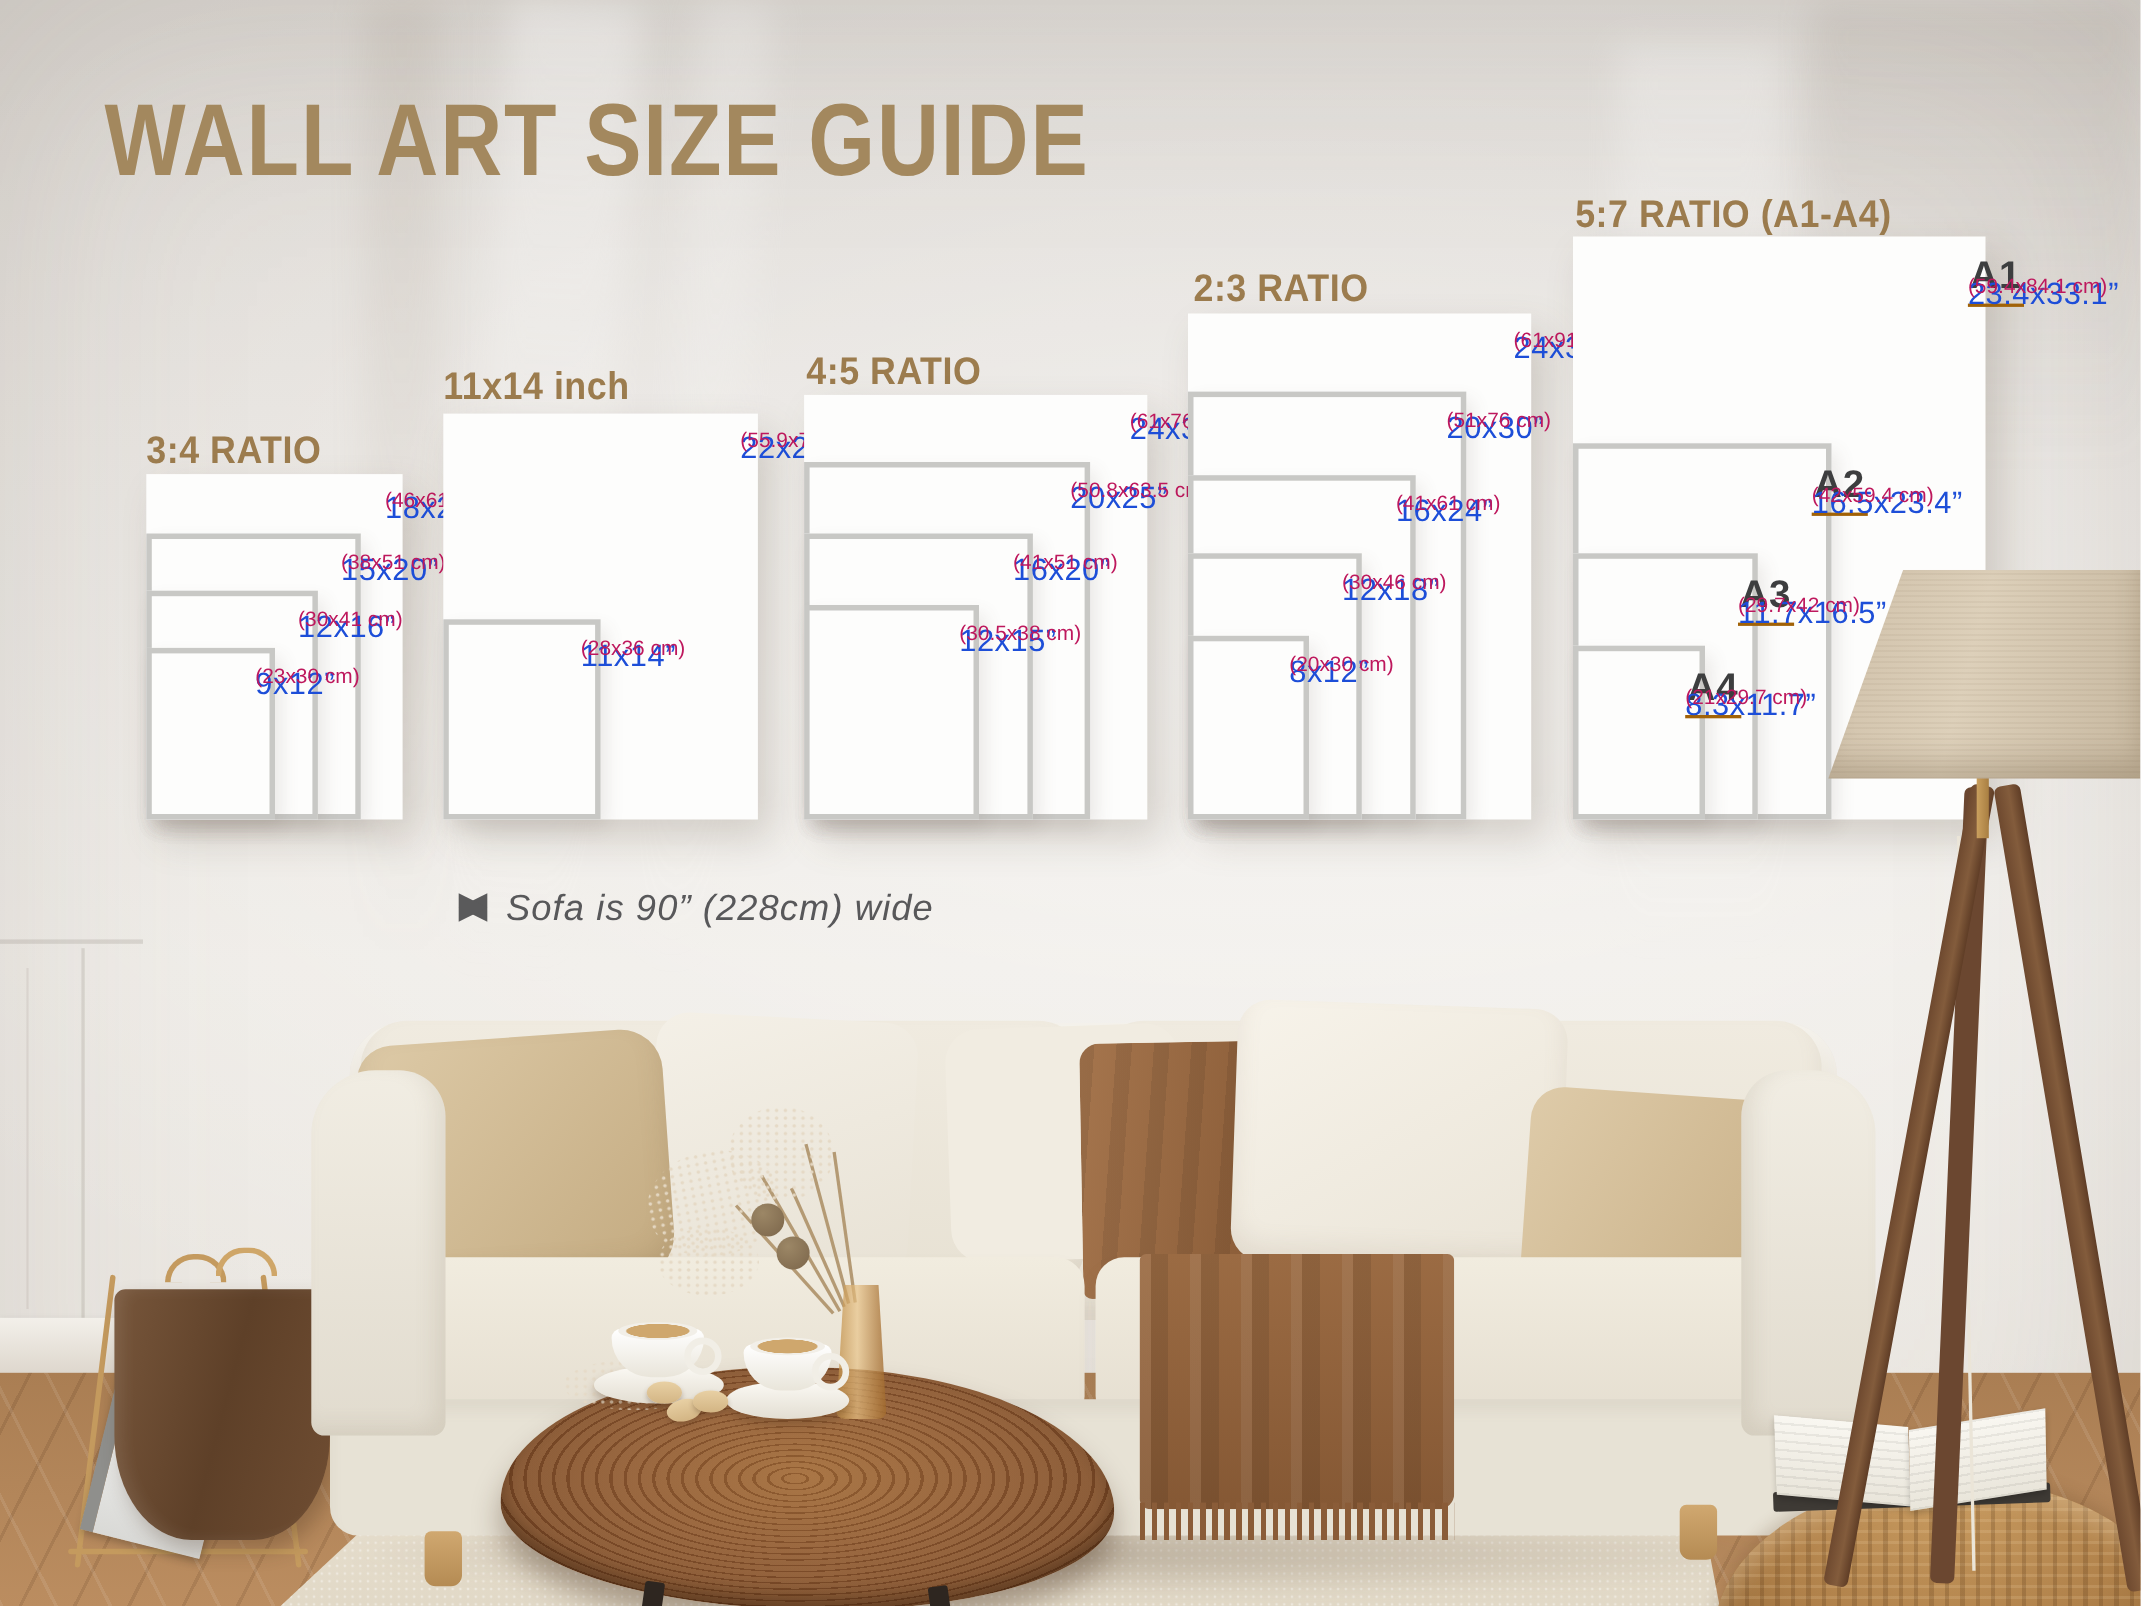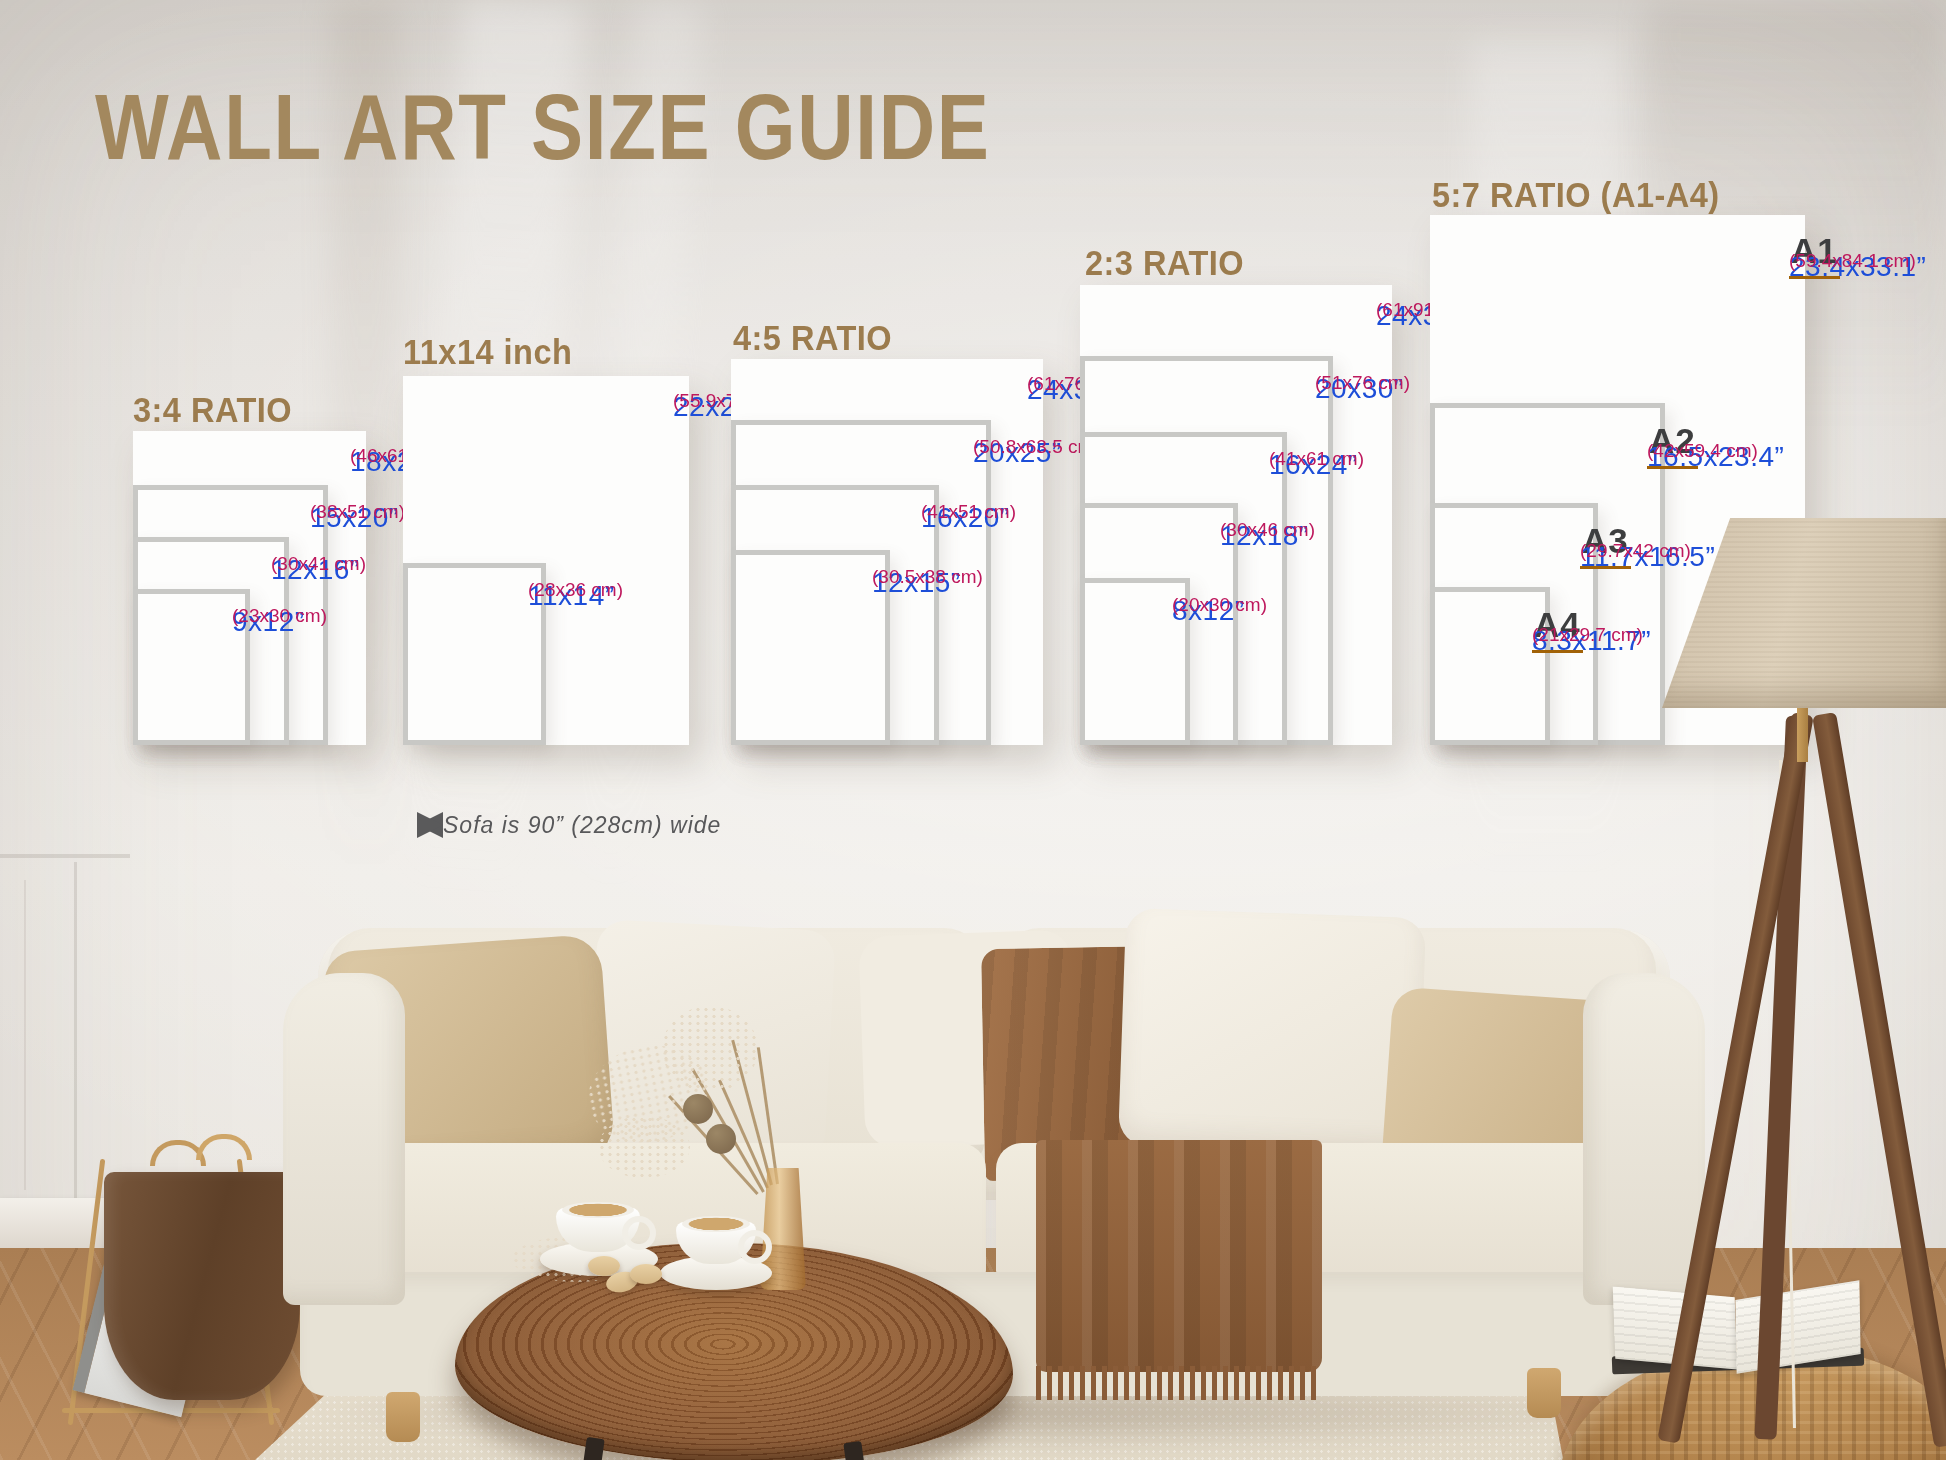--- a/index.html
+++ b/index.html
@@ -51,21 +51,21 @@
   .frame.outer .frame-label{top:13px;right:16px;}
   .fl-size{position:static;display:block;font-size:28px;font-weight:400;color:#1d4ed8;letter-spacing:.5px;}
   .fl-cm{position:static;display:block;font-size:19px;font-weight:400;color:#be185d;}
   .fl-name{position:static;display:inline-block;font-size:35px;font-weight:800;color:#3d3e3f;
     letter-spacing:1px;border-bottom:3px solid #a16207;margin-bottom:5px;padding:0 2px 2px;}
   .arrow{left:417px;top:803px;width:1128px;height:44px;display:flex;align-items:center;}
   .arrow .line{position:static;flex:1;height:5px;background:#5a5a5b;}
   .arrow .ah{position:static;width:0;height:0;border-top:13px solid transparent;border-bottom:13px solid transparent;}
   .arrow .ah.left{border-right:26px solid #5a5a5b;}
   .arrow .ah.right{border-left:26px solid #5a5a5b;}
-  .arrow-text{position:static;margin:0 26px;font-size:23px;font-style:italic;color:#58585a;
+  .arrow-text{position:static;margin:0 43px;font-size:33px;font-style:italic;color:#58585a;
     letter-spacing:1px;white-space:nowrap;}
 
   
   .rack-wire{background:#c49a5e;border-radius:3px;}
   .rw-l{left:84px;top:1158px;width:5px;height:268px;transform:rotate(7deg);}
   .rw-r{left:253px;top:1158px;width:5px;height:268px;transform:rotate(-7deg);}
   .rw-b{left:62px;top:1408px;width:218px;height:5px;}
   .rw-h1{left:150px;top:1140px;width:56px;height:26px;background:none;
     border:5px solid #c49a5e;border-bottom:none;border-radius:28px 28px 0 0;}
   .rw-h2{left:196px;top:1134px;width:56px;height:26px;background:none;

